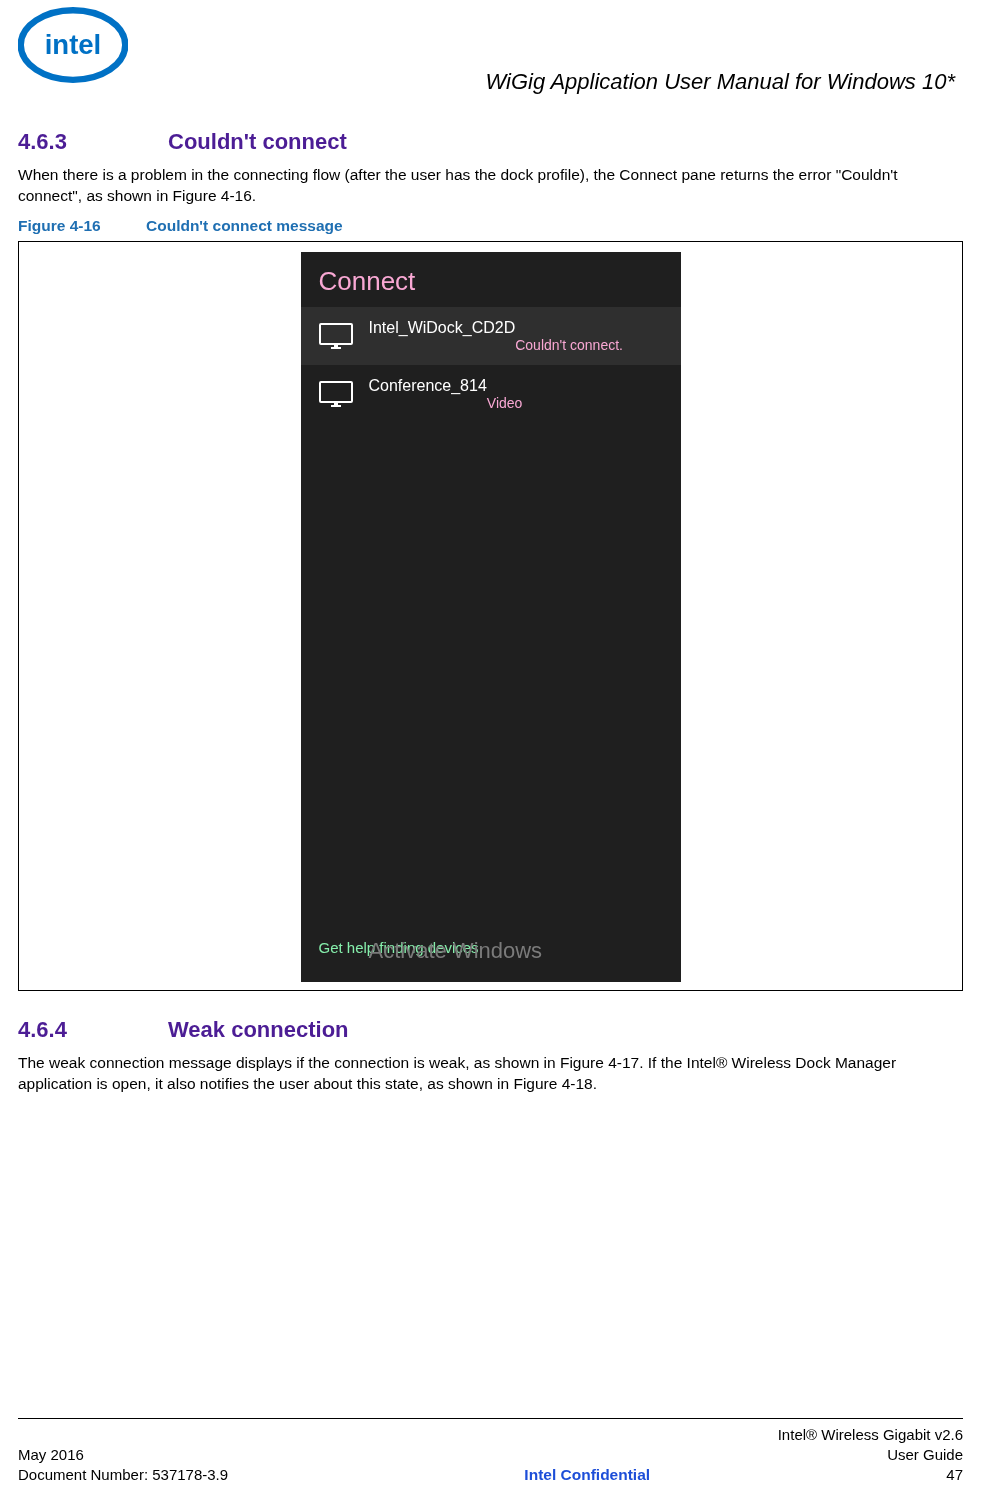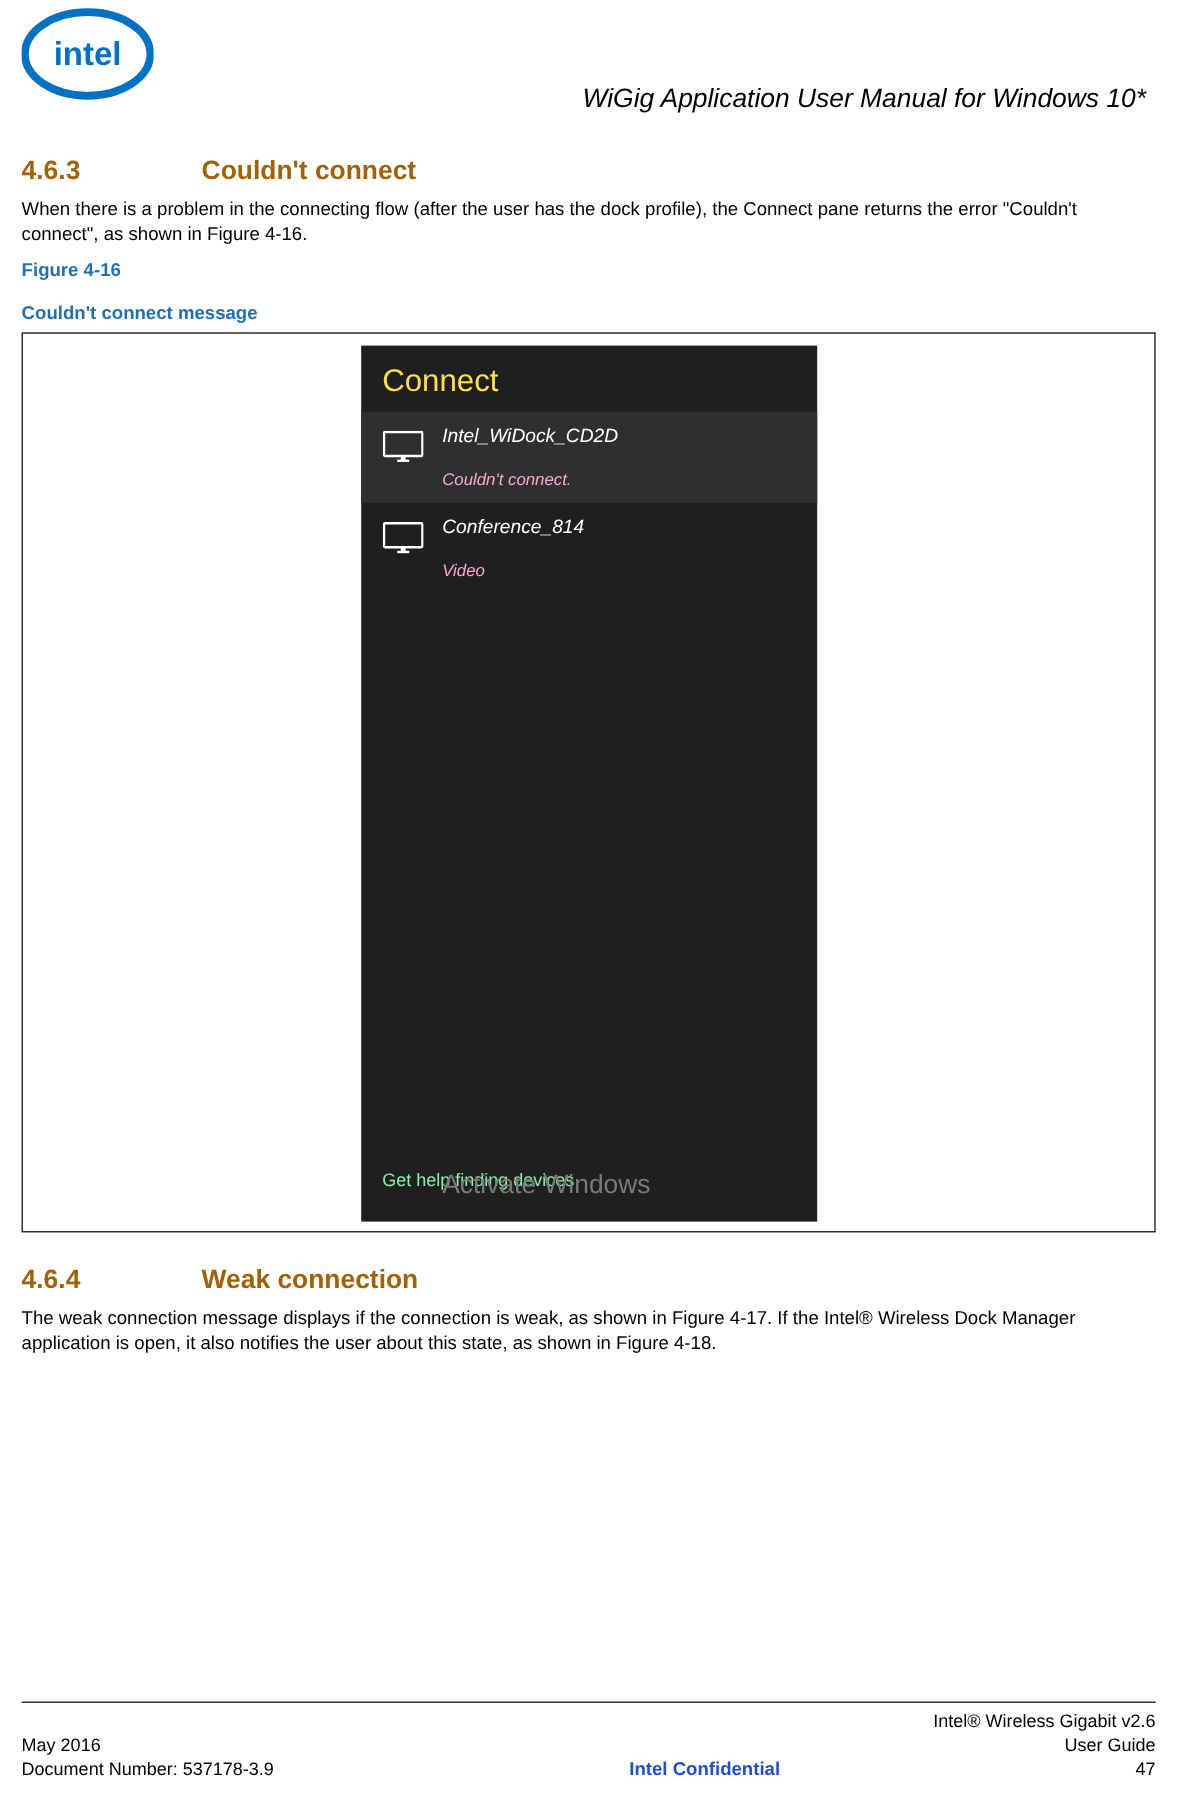--- a/index.html
+++ b/index.html
@@ -27,41 +27,40 @@
       position: relative;
     }
     .intel-logo svg { display: block; }
     .header-title {
       font-size: 22px;
       margin-top: 63px;
       margin-right: 8px;
       font-style: italic;
     }
     .section-heading {
-      color: #a16207;
+      color: #4c1d95;
       font-weight: bold;
       font-size: 22px;
       margin-top: 26px;
       display: flex;
       gap: 60px;
     }
     .section-num { min-width: 90px; }
     .body-text {
       font-size: 15.5px;
       line-height: 1.35;
       margin-top: 10px;
     }
     .fig-caption {
       color: #1f6fb2;
       font-weight: bold;
       font-size: 15.5px;
       margin-top: 10px;
       display: flex;
       gap: 18px;
-      flex-direction: column;
     }
     .fig-num { min-width: 110px; }
     .figure-box {
       border: 1px solid #000;
       margin-top: 6px;
       width: 100%;
       height: 750px;
       position: relative;
       display: flex;
       justify-content: center;
@@ -72,43 +71,42 @@
       height: 730px;
       margin-top: 10px;
       background: #1f1f1f;
       color: #ddd;
       position: relative;
       font-family: "Segoe UI", Arial, sans-serif;
     }
     .pane-title {
       font-size: 26px;
       font-weight: 300;
-      color: #fde047;
+      color: #f9a8d4;
       padding: 14px 18px 10px 18px;
     }
     .device-item {
       padding: 12px 18px 12px 18px;
       display: flex;
       align-items: flex-start;
       gap: 16px;
     }
     .device-item.selected {
       background: #2f2f2f;
     }
     .monitor-icon {
       width: 34px;
       height: 28px;
       margin-top: 4px;
       flex-shrink: 0;
     }
     .monitor-icon svg { display: block; }
     .device-text {
       display: flex;
-      flex-direction: column;
-      font-style: italic;
+      flex-direction: row;
     }
     .device-name {
       font-size: 16px;
       color: #fff;
     }
     .device-status {
       font-size: 14px;
       color: #f9a8d4;
       margin-top: 18px;
     }

